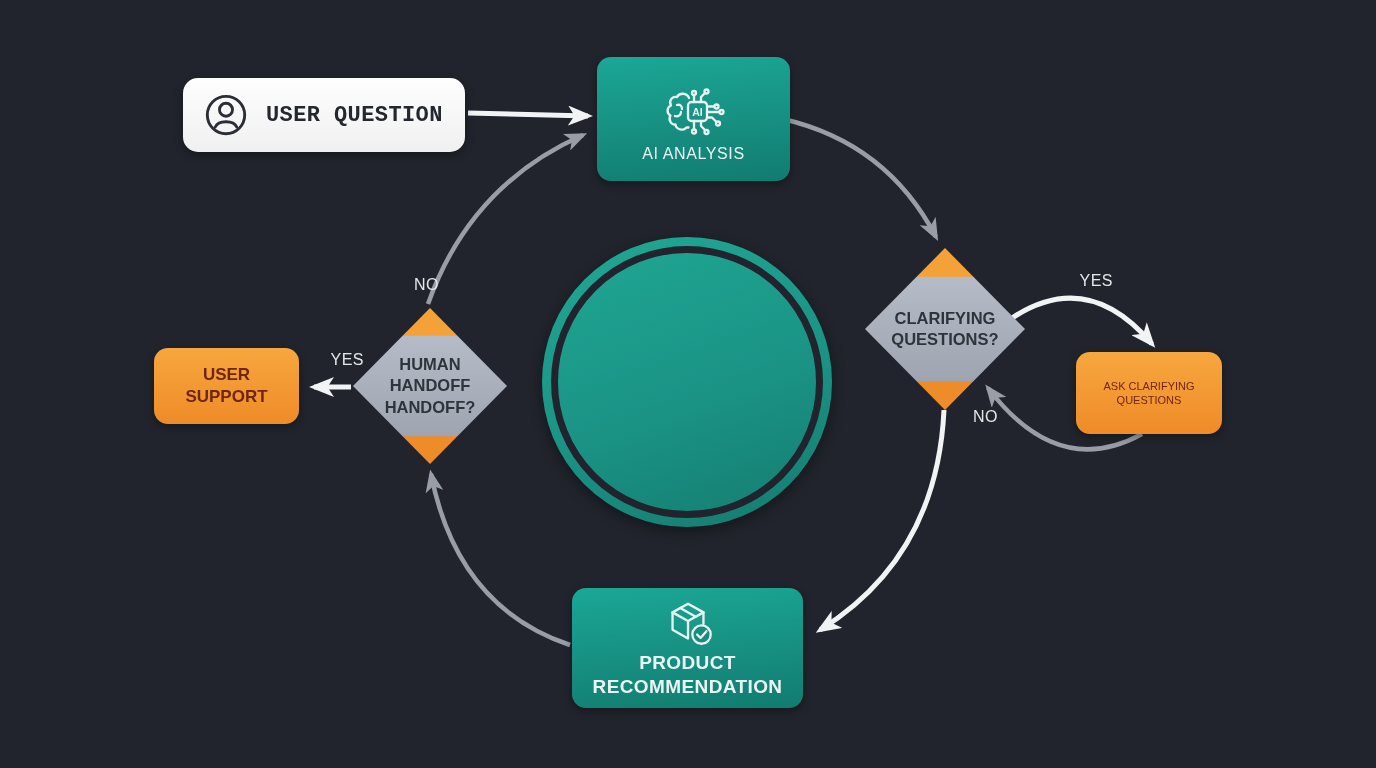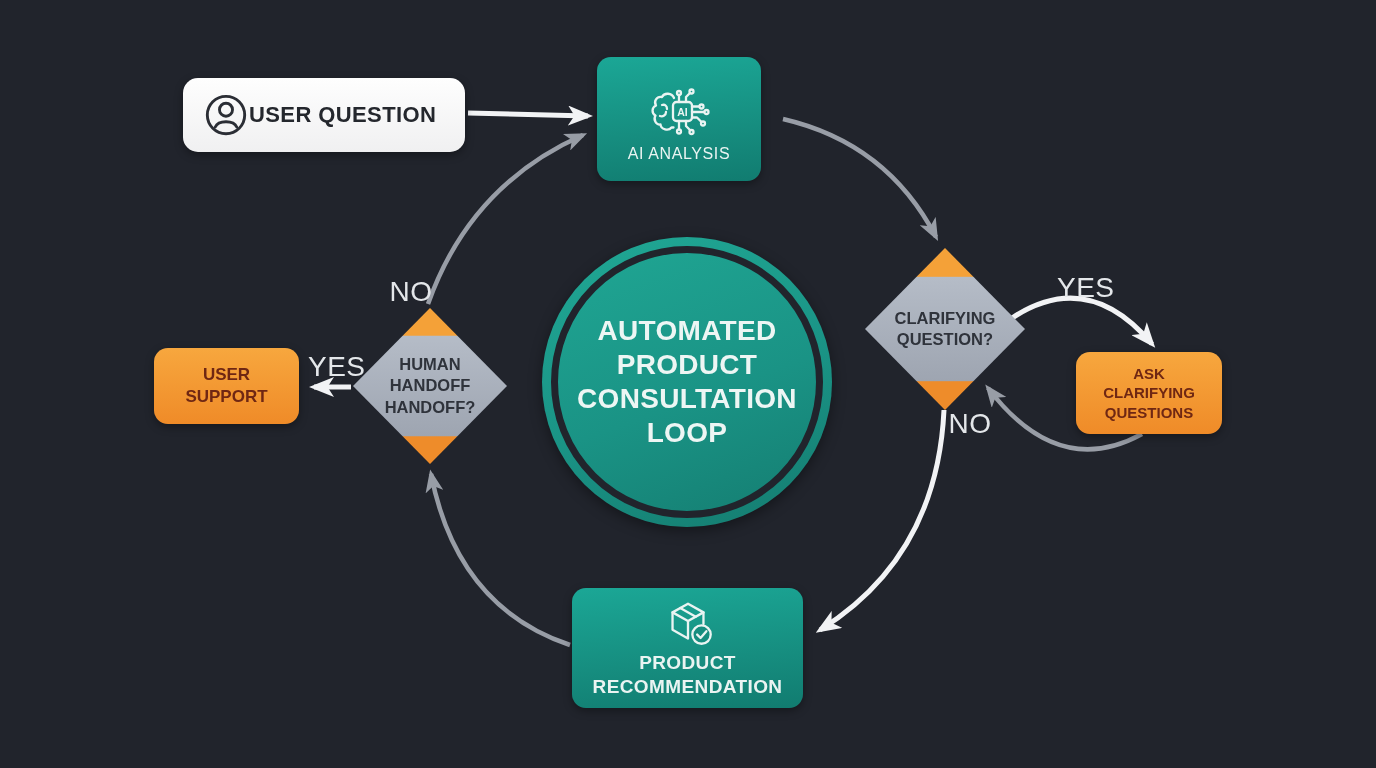--- a/index.html
+++ b/index.html
@@ -10,37 +10,37 @@
     overflow:hidden;
     position:relative;
   }
   .canvas { position:absolute; inset:0; width:1376px; height:768px; }
   svg.edges { position:absolute; left:0; top:0; z-index:1; }
   .node { position:absolute; z-index:2; display:flex; align-items:center; justify-content:center;
           box-shadow:0 3px 8px rgba(0,0,0,0.35); }
   .box-white {
     left:183px; top:78px; width:282px; height:74px;
     background:linear-gradient(180deg,#FEFEFE,#F0F0F1);
-    border-radius:15px; justify-content:flex-start; padding-left:20px; 
+    border-radius:15px; justify-content:flex-start; padding-left:20px; gap:17px;font-family:Liberation Mono, monospace;
   }
   .box-white .lbl { font-size:22px; font-weight:600; color:#24272D; letter-spacing:0.4px; }
   .box-teal {
     background:linear-gradient(175deg,#1BA796 0%,#168D7F 60%,#117C70 100%);
     border-radius:14px; flex-direction:column; color:#EAF4F2;
   }
-  .box-ai { left:597px; top:57px; width:164px; height:124px; padding-top:8px; gap:3px; }
+  .box-ai { left:597px; top:57px; width:193px; height:124px; padding-top:8px; gap:3px; }
   .box-ai .lbl { font-size:16px; font-weight:500; letter-spacing:0.6px; }
   .box-product { left:572px; top:588px; width:231px; height:120px; gap:2px; }
   .box-product .lbl { font-size:19px; font-weight:600; letter-spacing:0.4px; text-align:center; line-height:1.25; width:200px; }
   .box-orange {
     background:linear-gradient(180deg,#F7A73E,#EF8B28);
     border-radius:14px; color:#6F2713; text-align:center;
   }
   .box-ask { left:1076px; top:352px; width:146px; height:82px; }
-  .box-ask .lbl { font-size:15px; font-weight:700; line-height:1.3; width:110px; }
+  .box-ask .lbl { font-size:11px; font-weight:400; line-height:1.3; width:110px; }
   .box-support { left:154px; top:348px; width:145px; height:76px; }
   .box-support .lbl { font-size:17px; font-weight:600; line-height:1.3; width:113px; }
   .diamond {
     clip-path:polygon(50% 0,100% 50%,50% 100%,0 50%);
     box-shadow:none;
     background:linear-gradient(180deg,#F4A138 0%,#F4A138 17.5%,#B5BCC7 18%,#9EA5B1 82%,#EE8C2A 82.5%,#EE8C2A 100%);
   }
   .diamond .lbl { font-size:16.5px; font-weight:600; color:#2F333B; text-align:center; line-height:1.3; }
   .diamond-clarify { left:865px; top:248px; width:160px; height:162px; }
   .diamond-clarify .lbl { width:118px; }
@@ -52,22 +52,22 @@
     background:linear-gradient(160deg,#20A895 0%,#1A9385 55%,#147B6F 100%);
     display:flex; align-items:center; justify-content:center;
     box-shadow:0 4px 14px rgba(0,0,0,0.4);
   }
   .circle-ring { position:absolute; inset:9px; border-radius:50%; border:7px solid #21242C; }
   .circle-title {
     position:relative; width:232px; text-align:center;
     font-size:28px; font-weight:700; color:#EDF6F4; line-height:1.22; letter-spacing:0.3px;
   }
   .edge-label {
-    position:absolute; z-index:3; font-size:28px; font-weight:500; color:#E4E7EA;
-    width:56px; text-align:center; letter-spacing:0.5px;
+    position:absolute; z-index:3; font-size:16px; font-weight:500; color:#E4E7EA;
+    width:56px; text-align:right; letter-spacing:0.5px;
   }
   #lbl-yes-right { left:1057px; top:272px; }
   #lbl-no-right  { left:942px;  top:408px; }
   #lbl-no-left   { left:383px;  top:276px; }
   #lbl-yes-left  { left:308px;  top:351px; }
 </style>
 </head>
 <body>
 
 <div class="canvas">
@@ -124,25 +124,24 @@
         <path d="M40 36 V41 L44 45"></path>
           <circle cx="45.5" cy="47" r="2"></circle>
       </g>
       <text x="36.5" y="30.5" text-anchor="middle" font-size="10.5" font-weight="bold" fill="#EAF4F2" font-family="Liberation Sans, sans-serif">AI</text>
     </svg>
     <span class="lbl">AI ANALYSIS</span>
   </div>
 
   <div class="circle-outer">
     <div class="circle-ring"></div>
-    <div class="circle-title">AUTOMATED PRODUCT CONSULTATION LOOP</div>
   </div>
 
   <div class="node diamond diamond-clarify">
-    <span class="lbl">CLARIFYING QUESTION?</span>
+    <span class="lbl">CLARIFYING QUESTIONS?</span>
   </div>
 
   <div class="node box-orange box-ask">
     <span class="lbl">ASK CLARIFYING QUESTIONS</span>
   </div>
 
   <div class="node box-teal box-product">
     <svg width="58" height="52" viewBox="0 0 60 52">
       <g fill="none" stroke="#EAF4F2" stroke-width="2.4" stroke-linecap="round" stroke-linejoin="round">
         <path d="M14 15 L30 6 L46 15 L30 24 Z"></path>

